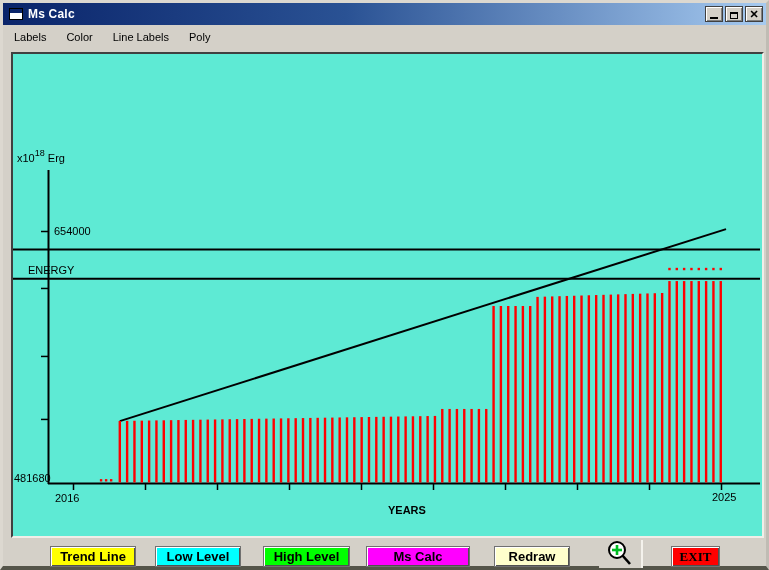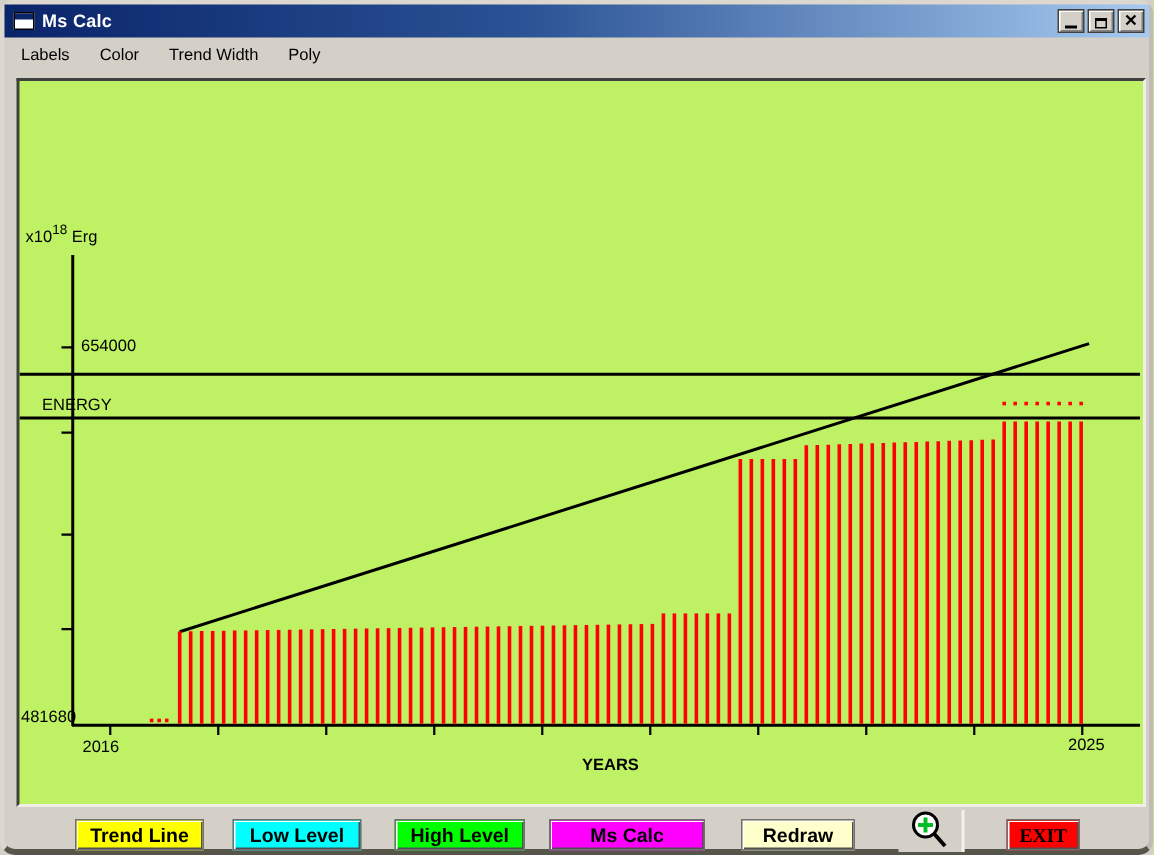--- a/index.html
+++ b/index.html
@@ -1,19 +1,19 @@
 <!DOCTYPE html>
 <html><head>
 <meta charset="utf-8">
 <style>
   html,body{margin:0;padding:0;}
   body{width:769px;height:570px;font-family:"Liberation Sans",sans-serif;background:#d4d0c8;position:relative;overflow:hidden;}
   .window{position:absolute;inset:0;background:#d4d0c8;
     border-top:3px solid #dcd8d0;border-left:3px solid #dcd8d0;
-    border-right:3px solid #c0bcb4;border-bottom:4px solid #55554a;box-sizing:border-box;border-radius:10px;}
+    border-right:3px solid #c0bcb4;border-bottom:4px solid #55554a;box-sizing:border-box;}
   
   .titlebar{position:absolute;left:0;top:0;right:0;height:22px;
     background:linear-gradient(90deg,#0a246a 0%,#2a5294 45%,#a6caf0 100%);
     display:flex;align-items:center;padding:0 3px;}
   .title-icon{width:14px;height:12px;margin:0 5px 0 3px;position:relative;background:#fff;border:1px solid #000;box-sizing:border-box;}
   .title-icon::before{content:"";position:absolute;left:0;top:0;right:0;height:4px;background:#0a246a;}
   .title-text{color:#fff;font-weight:bold;font-size:12px;letter-spacing:.2px;}
   .winbtns{margin-left:auto;display:flex;gap:2px;align-items:center;}
   .winbtn{width:16px;height:14px;background:#d4d0c8;border:1px solid #404040;
     box-shadow:inset 1px 1px 0 #fff, inset -1px -1px 0 #808080;
@@ -21,21 +21,21 @@
   .glyph-min{width:8px;height:2px;background:#000;margin-bottom:2px;}
   .glyph-max{width:8px;height:7px;border:1px solid #000;border-top:2px solid #000;margin-bottom:2px;box-sizing:border-box;background:#d4d0c8;}
   .glyph-close{position:absolute;inset:0;display:flex;align-items:center;justify-content:center;
     font-size:11px;font-weight:bold;color:#000;line-height:1;}
   
   .menubar{position:absolute;left:3px;top:23px;right:3px;height:21px;background:#d4d0c8;
     display:flex;align-items:center;font-size:11px;color:#000;}
   .menu-item{padding:2px 7px;margin-right:6px;}
   .menu-item:first-child{margin-left:1px;}
   
-  .chart-panel{position:absolute;left:8px;top:49px;width:753px;height:486px;background:#bef264;
+  .chart-panel{position:absolute;left:8px;top:49px;width:753px;height:486px;background:#5eead4;
     border:2px solid;border-color:#404040 #f0eee8 #f0eee8 #404040;box-sizing:border-box;}
   .chart-panel svg{position:absolute;left:0;top:0;}
   .clabel{position:absolute;font-size:11px;color:#000;white-space:nowrap;}
   .c-yunit{left:4px;top:95px;}
   .c-yunit sup{font-size:9px;position:relative;top:-1px;}
   .c-ymax{left:16px;top:171px;padding-left:25px;}
   .c-ymin{left:1px;top:418px;}
   .c-energy{left:15px;top:209px;width:11px;word-break:break-all;line-height:15.3px;text-align:right;}
   .c-xfirst{left:42px;top:438px;}
   .c-xlast{left:699px;top:437px;}
@@ -67,21 +67,21 @@
         </div>
       <div class="winbtn">
           <div class="glyph-close">✕</div>
         </div>
     </div>
   </div>
 
   <div class="menubar">
     <div class="menu-item">Labels</div>
     <div class="menu-item">Color</div>
-    <div class="menu-item">Trend Width</div>
+    <div class="menu-item">Line Labels</div>
     <div class="menu-item">Poly</div>
   </div>
 
   <div class="chart-panel">
     <svg id="chart-svg" width="749" height="482" viewBox="10 51 749 482">
         <line x1="45.5" y1="167" x2="45.5" y2="481" stroke="#000000" stroke-width="2"></line>
         <line x1="45" y1="480.5" x2="757" y2="480.5" stroke="#000000" stroke-width="2"></line>
         <line x1="70.5" y1="481" x2="70.5" y2="487" stroke="#000000" stroke-width="1.5"></line>
         <line x1="142.5" y1="481" x2="142.5" y2="487" stroke="#000000" stroke-width="1.5"></line>
         <line x1="214.5" y1="481" x2="214.5" y2="487" stroke="#000000" stroke-width="1.5"></line>

